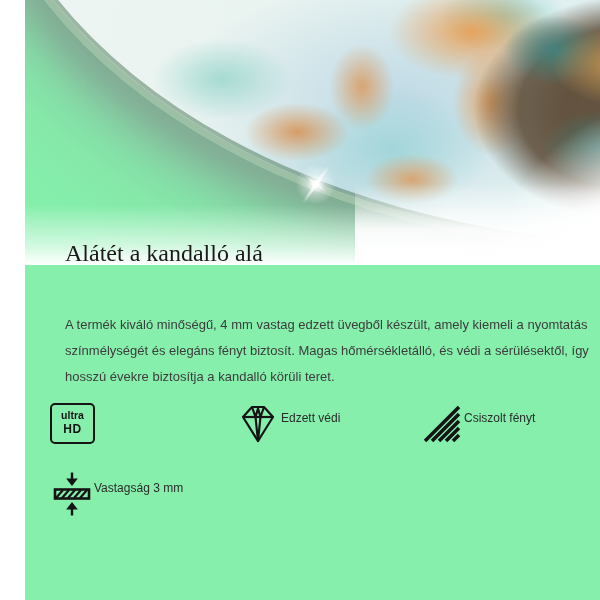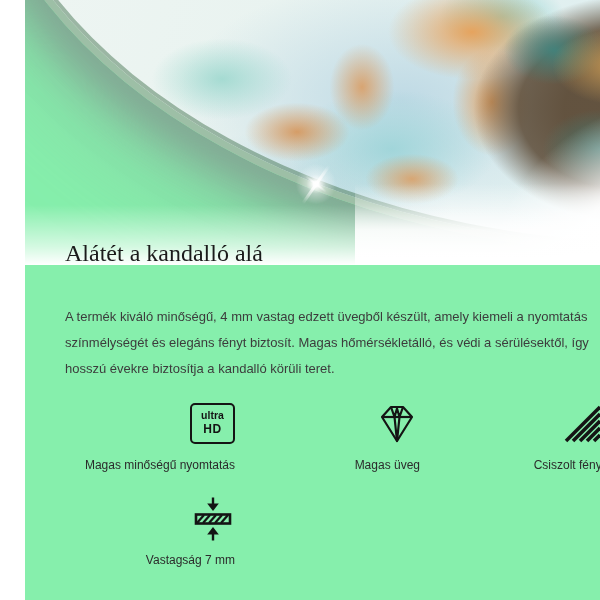--- a/index.html
+++ b/index.html
@@ -40,27 +40,27 @@
       background:radial-gradient(circle, rgba(255,255,255,.98) 8%, rgba(255,255,255,.4) 30%, rgba(255,255,255,0) 62%);}
   .sparkle::before,.sparkle::after{content:"";position:absolute;left:50%;top:50%;}
   .sparkle::before{width:46px;height:3px;margin:-1.5px 0 0 -23px;
       background:linear-gradient(90deg,transparent,#fff 50%,transparent);transform:rotate(-55deg);}
   .sparkle::after{width:26px;height:2px;margin:-1px 0 0 -13px;
       background:linear-gradient(90deg,transparent,#fff 50%,transparent);transform:rotate(38deg);}
 
   
   .heading{position:absolute;left:40px;top:236px;margin:0;font-family:"Liberation Serif",serif;
       font-weight:400;font-size:24px;line-height:34px;color:#1b1b1b;}
-  .desc{position:absolute;left:40px;top:304px;width:527px;margin:0;
+  .desc{position:absolute;left:40px;top:312px;width:527px;margin:0;
       font-size:13px;line-height:26px;color:#3c3c3c;}
 
   
   .features{position:absolute;left:25px;top:400px;width:555px;display:grid;
       grid-template-columns:1fr 1fr 1fr;row-gap:23px;}
-  .feature{display:flex;flex-direction:column;align-items:flex-end;}
+  .feature{display:flex;align-items:flex-start;}
   .icon-wrap{height:47px;display:flex;align-items:center;justify-content:center;}
   .feature-label{margin-top:11px;font-size:12px;color:#2b2b2b;white-space:nowrap;}
   svg.ic{display:block;}
   .hd-box{width:41px;height:37px;border:2.5px solid #141414;border-radius:5px;
       display:flex;flex-direction:column;align-items:center;justify-content:center;color:#141414;}
   .hd-top{font-size:10.5px;font-weight:700;line-height:11px;}
   .hd-bottom{font-size:12px;font-weight:700;line-height:16px;letter-spacing:.5px;}
 </style>
 </head>
 <body>
@@ -83,34 +83,33 @@
   <div class="features">
 
 
     <div class="feature">
       <div class="icon-wrap">
         <div class="hd-box">
           <div class="hd-top">ultra</div>
           <div class="hd-bottom">HD</div>
         </div>
       </div>
-      <div class="feature-label">Magas minőségű nyomtatás</div>
     </div>
 
 
     <div class="feature">
       <div class="icon-wrap">
         <svg class="ic" width="46" height="44" viewBox="0 0 46 44" fill="none" stroke="#141414" stroke-width="2.2" stroke-linejoin="round">
           <path d="M8 15 L17 5 H29 L38 15 L23 39 Z"></path>
           <path d="M8 15 H38"></path>
           <path d="M17 5 L20.5 15 L23 6.5 L25.5 15 L29 5"></path>
           <path d="M20.5 15 L23 39 L25.5 15"></path>
         </svg>
       </div>
-      <div class="feature-label">Magas üveg</div>
+      <div class="feature-label">Edzett védi</div>
     </div>
 
     <div class="feature">
       <div class="icon-wrap">
         <svg class="ic" width="44" height="44" viewBox="0 0 44 44" fill="none" stroke="#141414" stroke-width="3.6" stroke-linecap="butt">
           <line x1="5" y1="39" x2="39" y2="5"></line>
           <line x1="12" y1="39" x2="39" y2="12"></line>
           <line x1="19" y1="39" x2="39" y2="19"></line>
           <line x1="26" y1="39" x2="39" y2="26"></line>
           <line x1="33" y1="39" x2="39" y2="33"></line>
@@ -129,17 +128,17 @@
           <rect x="5" y="18.5" width="34" height="9" stroke-width="2.6"></rect>
           <g stroke-width="2.2">
             <line x1="6" y1="27" x2="13" y2="19"></line>
             <line x1="12" y1="27" x2="19" y2="19"></line>
             <line x1="18" y1="27" x2="25" y2="19"></line>
             <line x1="24" y1="27" x2="31" y2="19"></line>
             <line x1="30" y1="27" x2="37" y2="19"></line>
           </g>
         </svg>
       </div>
-      <div class="feature-label">Vastagság 7 mm</div>
+      <div class="feature-label">Vastagság 3 mm</div>
     </div>
 
   </div>
 </div>
 
 </body></html>

